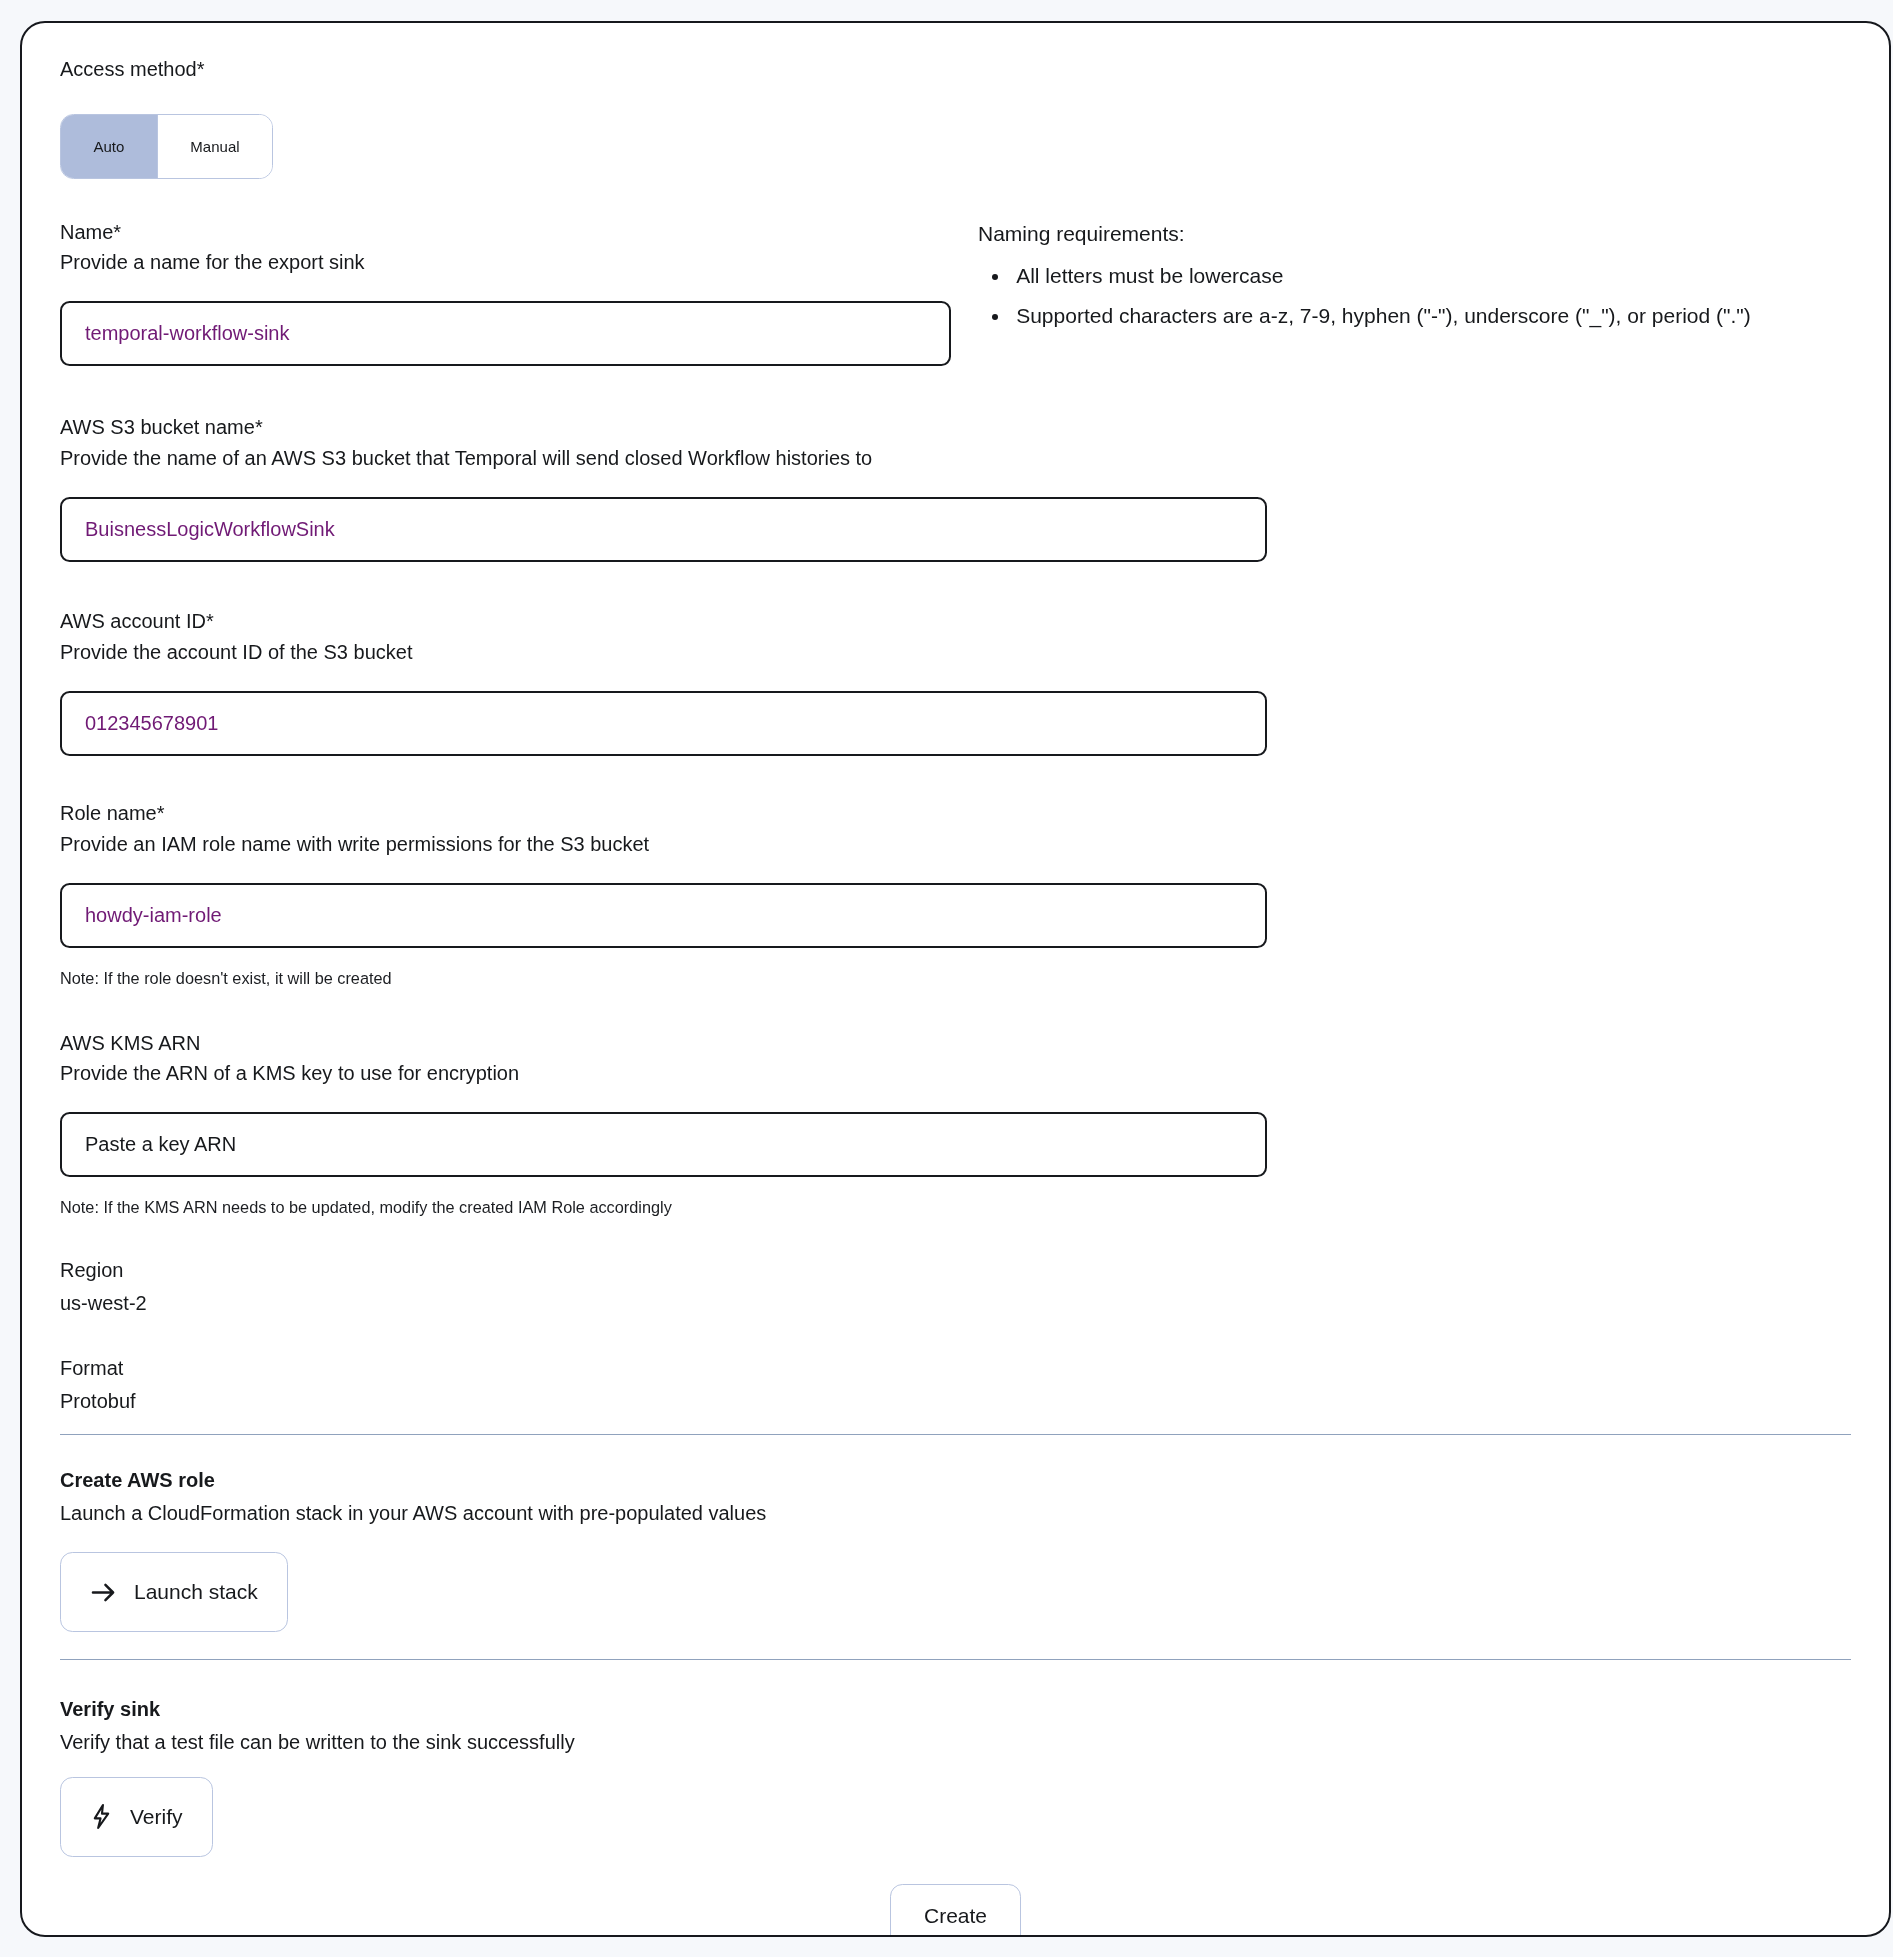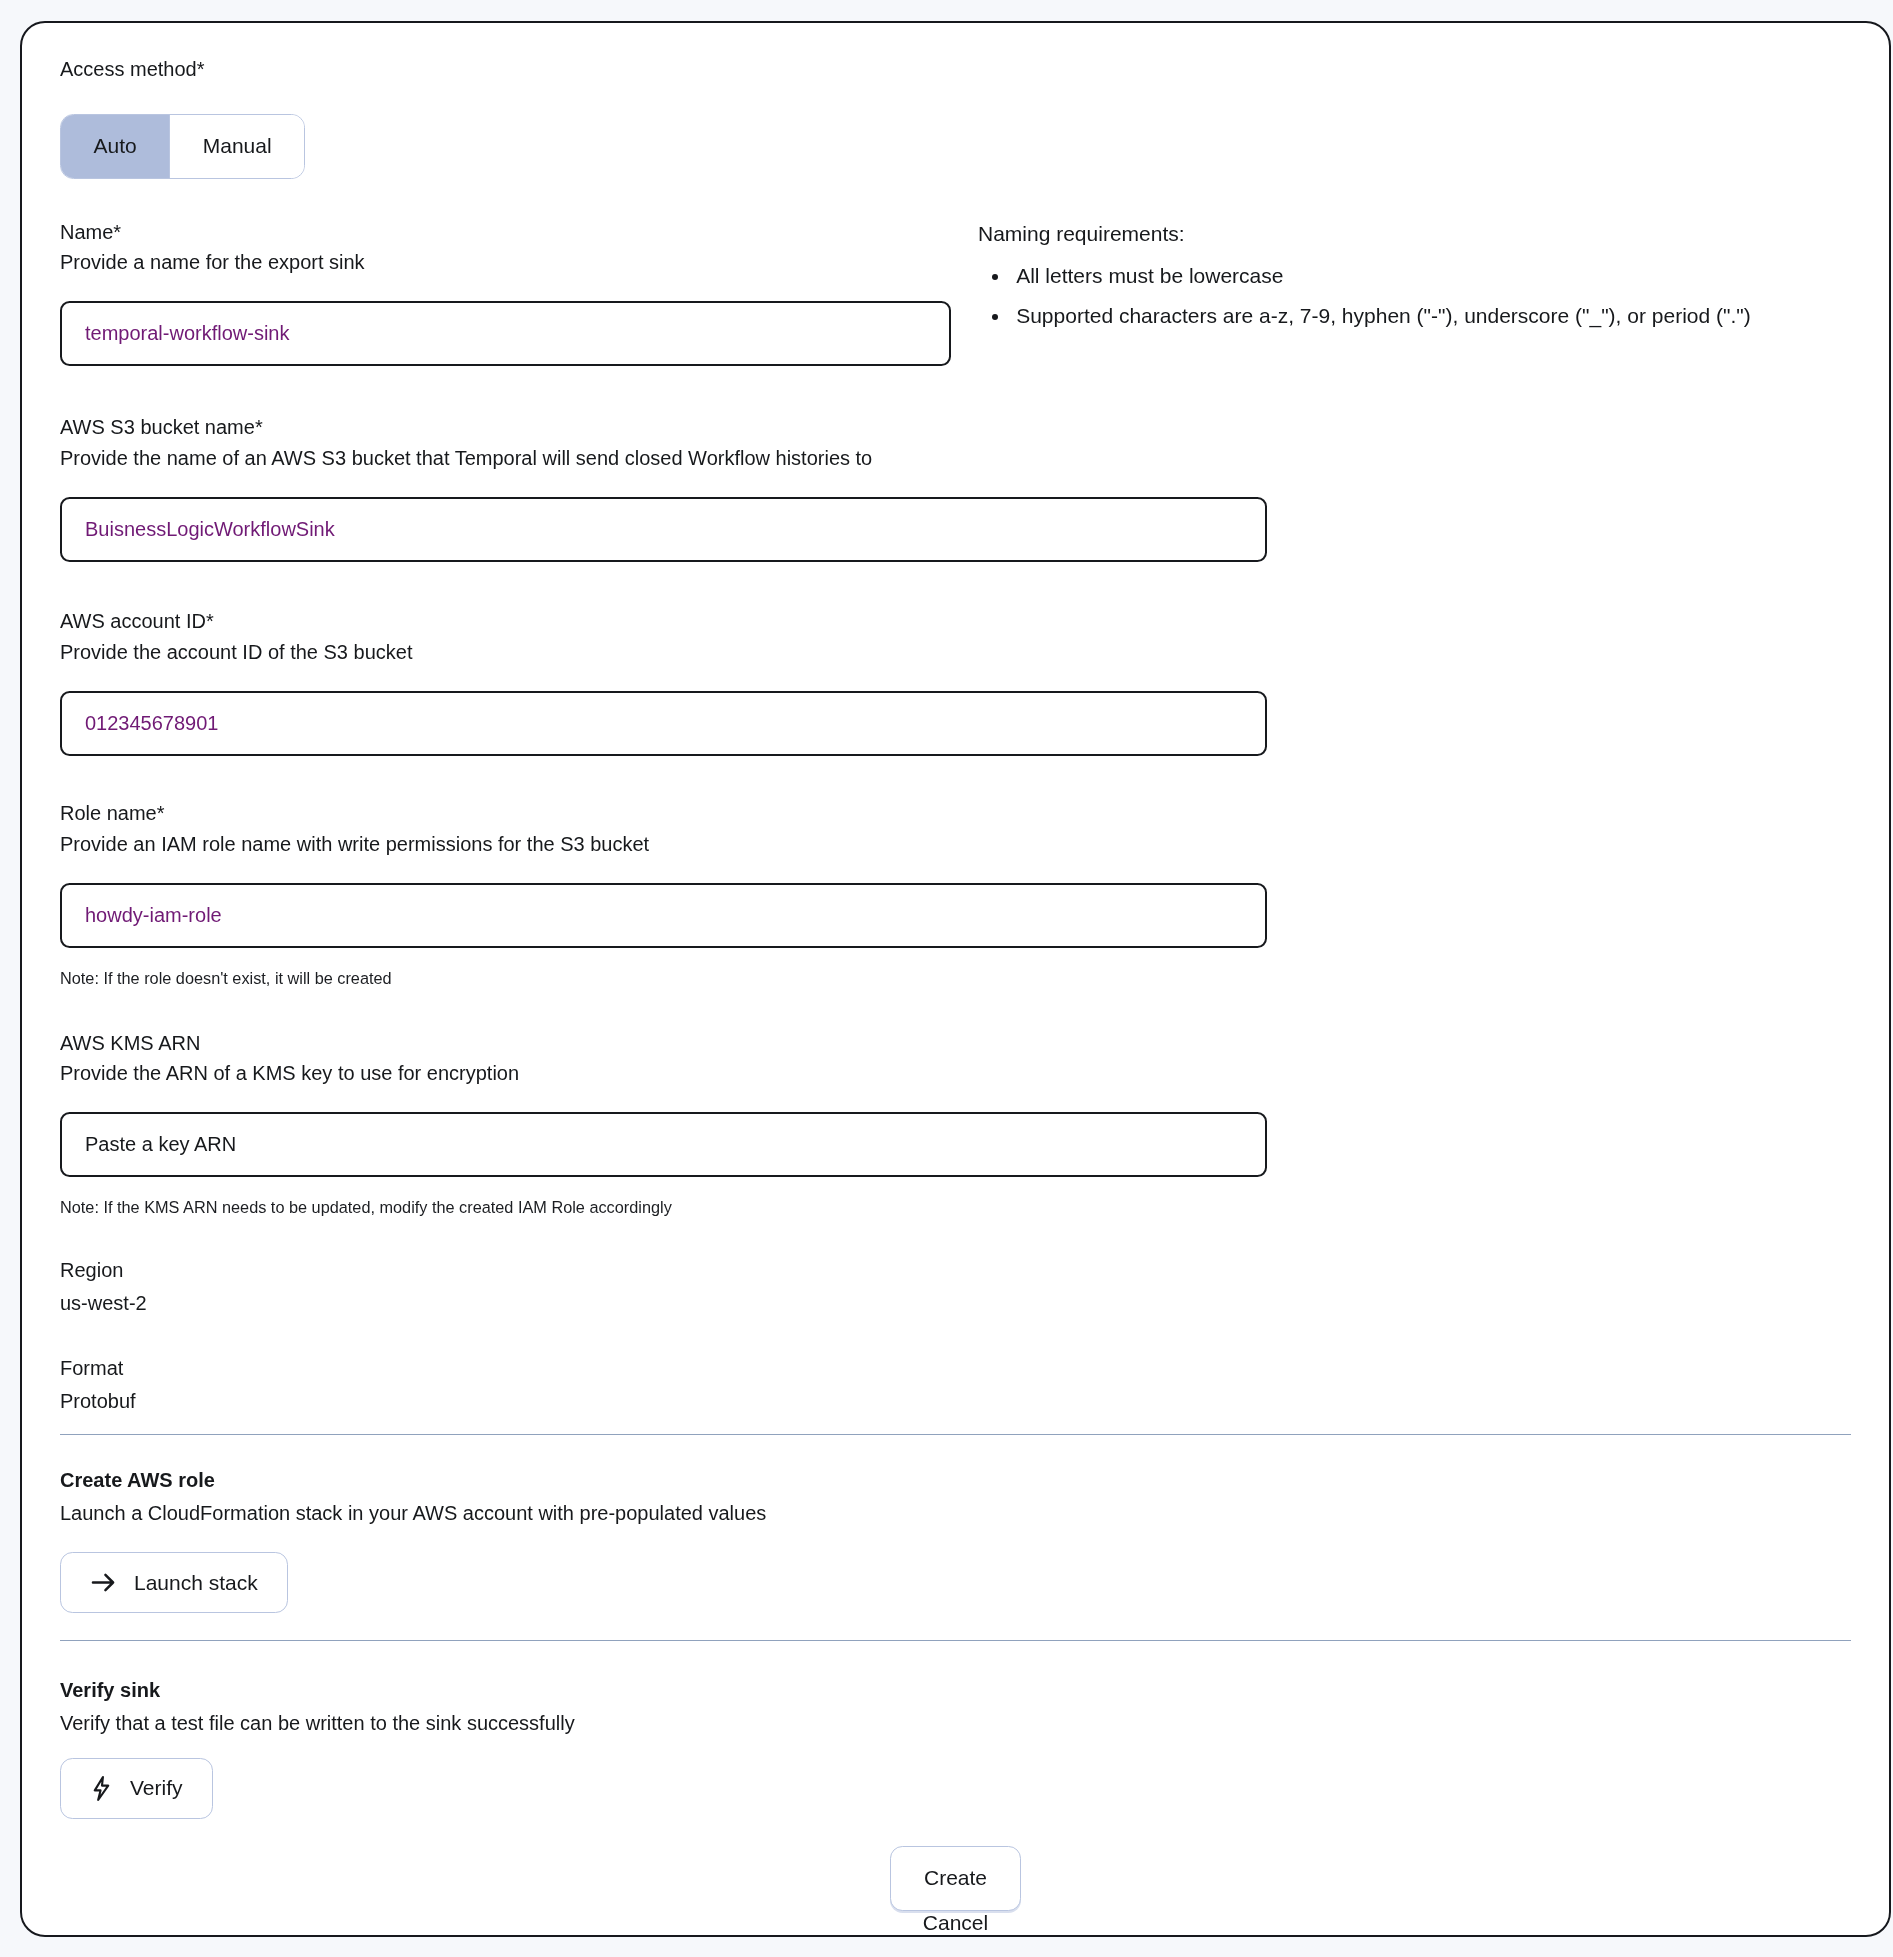--- a/index.html
+++ b/index.html
@@ -20,21 +20,21 @@
   .field-desc{font-size:20px;line-height:27px;margin-top:3.8px;font-weight:400;}
   .note{font-size:16.3px;line-height:23px;margin-top:19px;color:#1c1e22;}
 
   
   .toggle{
     margin-top:31px;display:inline-flex;height:63px;
     border:1.9px solid #b9c5e0;border-radius:13.4px;overflow:hidden;background:#fff;
   }
   .toggle .seg{
     display:flex;align-items:center;justify-content:center;
-    font-size:21px;padding:0 32.5px;cursor:pointer;background:#fff;
+    font-size:15px;padding:0 32.5px;cursor:pointer;background:#fff;
   }
   .toggle .seg.selected{background:#aebcdb;}
   .toggle .seg + .seg{border-left:1.9px solid #b9c5e0;}
 
   .row{display:flex;margin-top:40px;}
   .col-left{width:891px;flex:0 0 891px;}
   .col-right{margin-left:27px;flex:1;min-width:0;}
 
   .text-input{
     box-sizing:border-box;display:block;width:100%;height:65px;
@@ -61,21 +61,21 @@
   .divider{border:none;border-top:1.9px solid #90a2bd;margin:19px 0 0 0;}
   .divider.d2{margin-top:27px;}
 
   .section{margin-top:32.5px;}
   .section.v{margin-top:36px;}
   .section-title{font-size:20px;line-height:27px;font-weight:700;}
   .section-desc{font-size:20px;line-height:27px;margin-top:5.7px;}
 
   .outline-btn{
     margin-top:25px;display:inline-flex;align-items:center;gap:17px;
-    height:61px;padding:0 29px;box-sizing:border-box;
+    height:80px;padding:0 29px;box-sizing:border-box;
     border:1.9px solid #b9c5e0;border-radius:12.4px;background:#fff;
     font-family:"Liberation Sans", sans-serif;font-size:21px;color:#17191c;cursor:pointer;
   }
   .outline-btn.verify{margin-top:21px;}
   .outline-btn .ic{display:flex;align-items:center;}
 
   .actions{margin-top:27px;display:flex;align-items:center;justify-content:flex-start;flex-direction:column;}
   .create-btn{
     display:inline-flex;align-items:center;justify-content:center;
     height:65px;padding:0 32.5px;box-sizing:border-box;

